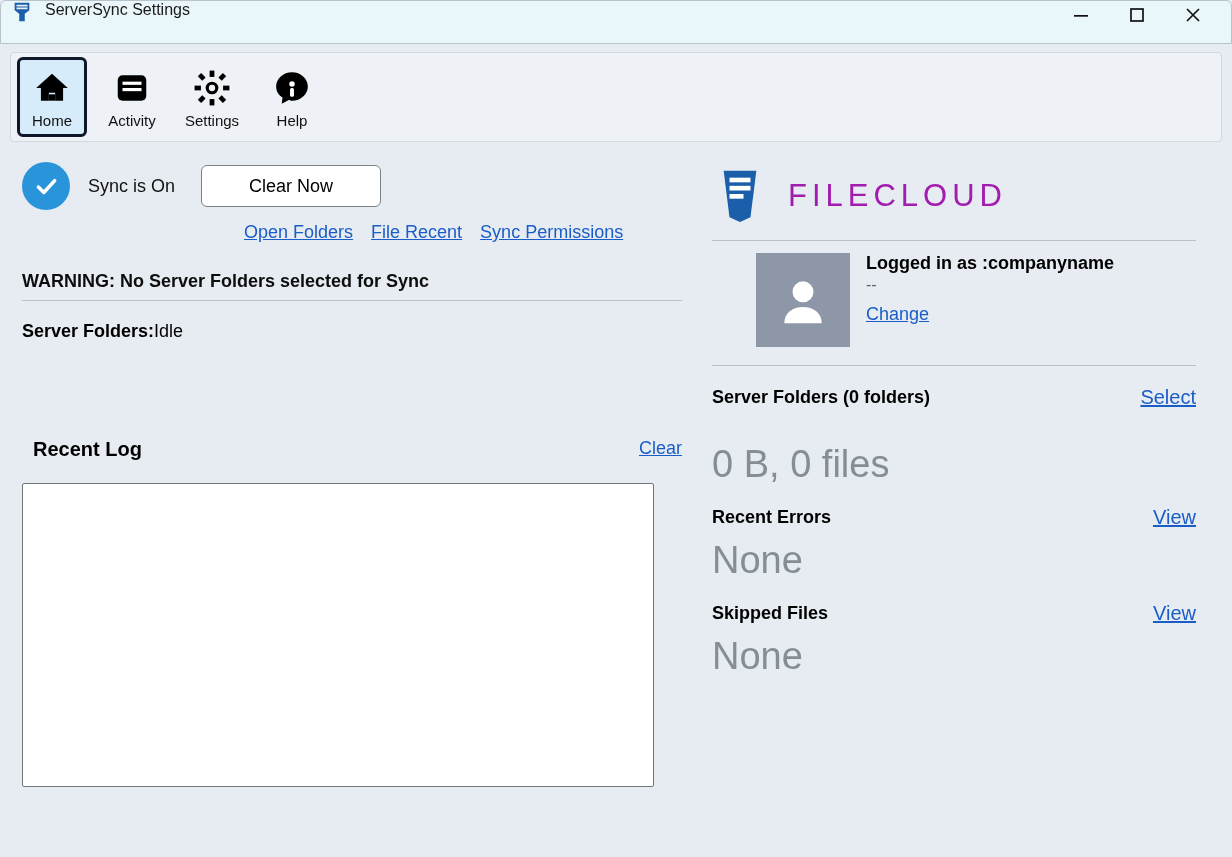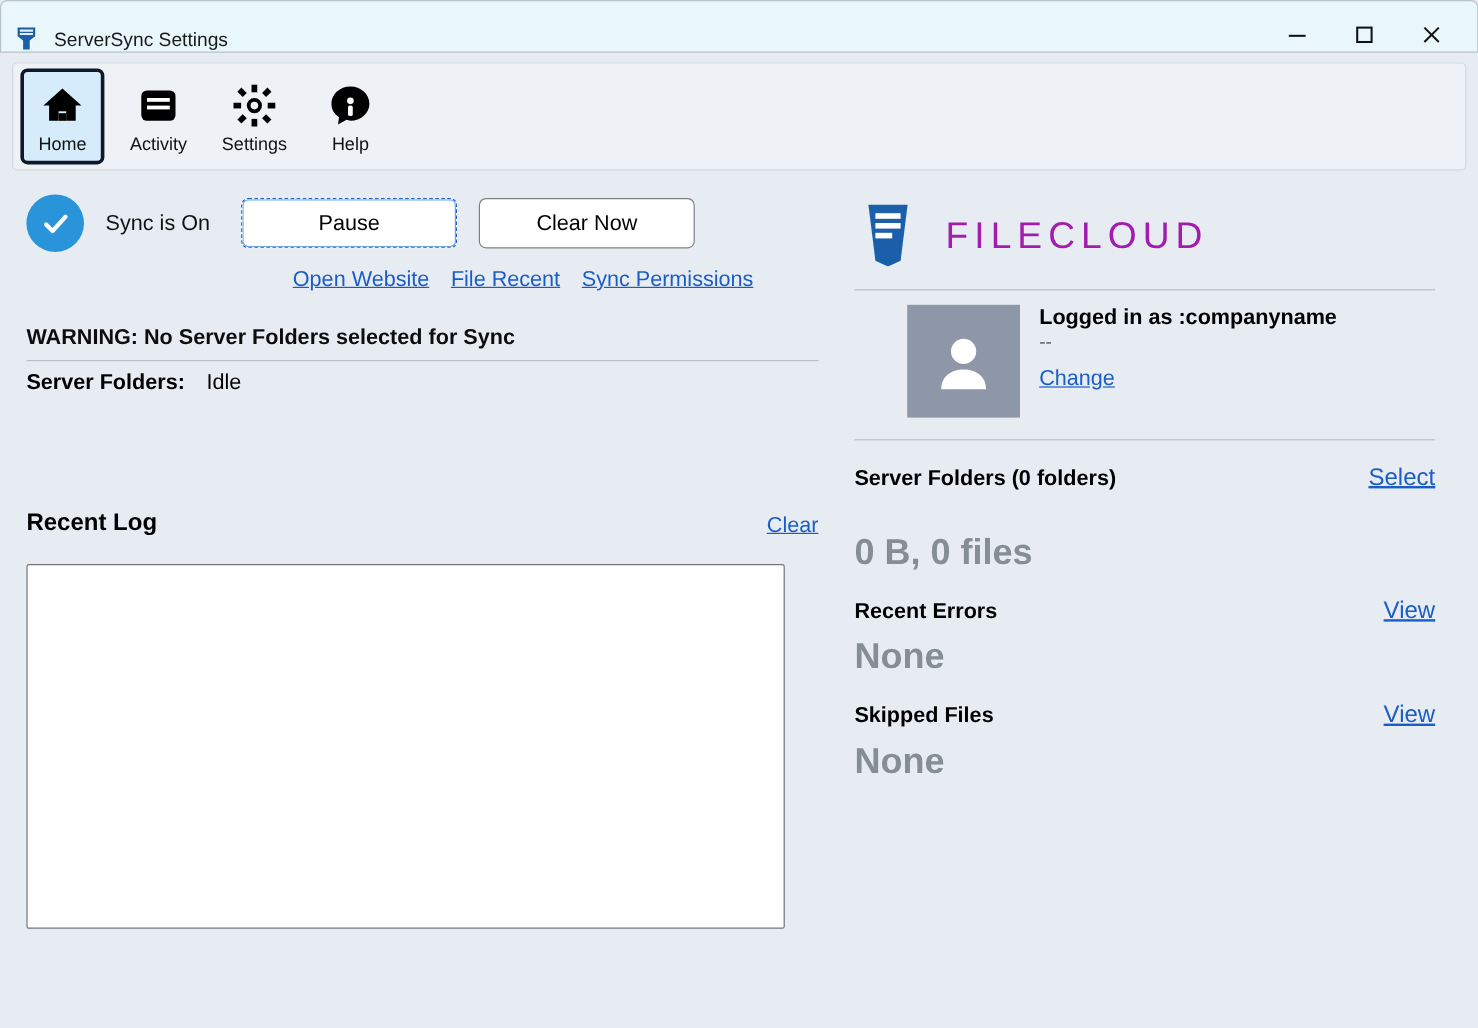--- a/index.html
+++ b/index.html
@@ -12,21 +12,21 @@
     overflow: hidden;
   }
 
   .titlebar {
     height: 44px;
     background: #e9f7fb;
     border: 1px solid #b8c2c9;
     border-top-left-radius: 6px;
     border-top-right-radius: 6px;
     display: flex;
-    align-items: flex-end;
+    align-items: flex-start;
     padding: 0 6px 0 10px;
   }
   .titlebar .app-icon { width: 22px; height: 22px; margin-right: 12px; }
   .titlebar .title { font-size: 16px; color: #1a1a1a; flex: 1; }
   .titlebar .win-btns { display: flex; gap: 28px; align-items: center; margin-right: 18px; }
   .titlebar .win-btn { width: 28px; height: 28px; display:flex; align-items:center; justify-content:center; cursor: default; }
   .titlebar .win-btn svg { width: 16px; height: 16px; }
 
   .toolbar {
     margin: 8px 10px 0 10px;
@@ -103,24 +103,24 @@
     font-size: 18px;
     color: #0d0d0d;
     margin-top: 28px;
   }
   .divider {
     border: none;
     border-top: 1px solid #b9c1c8;
     margin: 8px 0 0 0;
   }
 
-  .status-row { display: flex; gap: 18px; margin-top: 7px; font-size: 18px; }
+  .status-row { display: flex; margin-top: 20px; font-size: 18px; }
   .status-row .label { font-weight: 700; }
 
-  .log-header { display:flex; align-items: flex-end; margin-top: 96px; }
+  .log-header { display:flex; align-items: flex-start; margin-top: 96px; margin-left: 11px; }
   .log-header .log-title { font-weight: 700; font-size: 20px; flex: 1; }
   .log-box {
     margin-top: 22px;
     width: 632px;
     height: 304px;
     background: #fff;
     border: 1px solid #6f777c;
     border-radius: 2px;
   }
 
@@ -131,21 +131,21 @@
 
   .user-row { display: flex; gap: 16px; padding-left: 44px; }
   .avatar { width: 94px; height: 94px; background: #8d97a7; display:flex; align-items:center; justify-content:center; }
   .avatar svg { width: 56px; height: 56px; }
   .user-info .logged-line { font-size: 18px; font-weight: 700; }
   .user-info .sub { color: #5a636b; margin-top: 2px; }
   .user-info .change { margin-top: 10px; display: inline-block; }
 
   .kv-row { display:flex; align-items: center; justify-content: space-between; margin-top: 20px; }
   .kv-row .k { font-weight: 700; font-size: 18px; }
-  .big-gray { color: #858e95; font-size: 30px; font-weight: 700; margin-top: 10px; }
+  .big-gray { color: #858e95; font-size: 38px; font-weight: 400; margin-top: 10px; }
 
 </style>
 </head>
 <body>
 
 <div class="titlebar">
   <span class="app-icon">
     <svg viewBox="0 0 24 24">
         <path fill="#1b5faa" d="M4 2 L20 2 L20 10 L15 14 L15 22 L9 22 L9 14 L4 10 Z"></path>
         <path fill="#fff" d="M6 4h12v2H6zM6 7h12v2H6z" opacity="0.9"></path>
@@ -224,25 +224,24 @@
 <div class="content">
 
   <div class="left">
     <div class="sync-row">
       <div class="check-circle">
         <svg viewBox="0 0 24 24">
             <path fill="none" stroke="#fff" stroke-width="3.2" stroke-linecap="round" stroke-linejoin="round" d="M5 13l5 5L20 7"></path>
           </svg>
       </div>
       <div class="sync-label">Sync is On</div>
-      <button class="btn focus">Pause</button>
       <button class="btn">Clear Now</button>
     </div>
     <div class="link-row">
-      <a class="link">Open Website</a>
+      <a class="link">Open Folders</a>
       <a class="link">File Recent</a>
       <a class="link">Sync Permissions</a>
     </div>
 
     <div class="warning">WARNING: No Server Folders selected for Sync</div>
     <hr class="divider">
 
     <div class="status-row">
       <span class="label">Server Folders:</span>
       <span>Idle</span>

